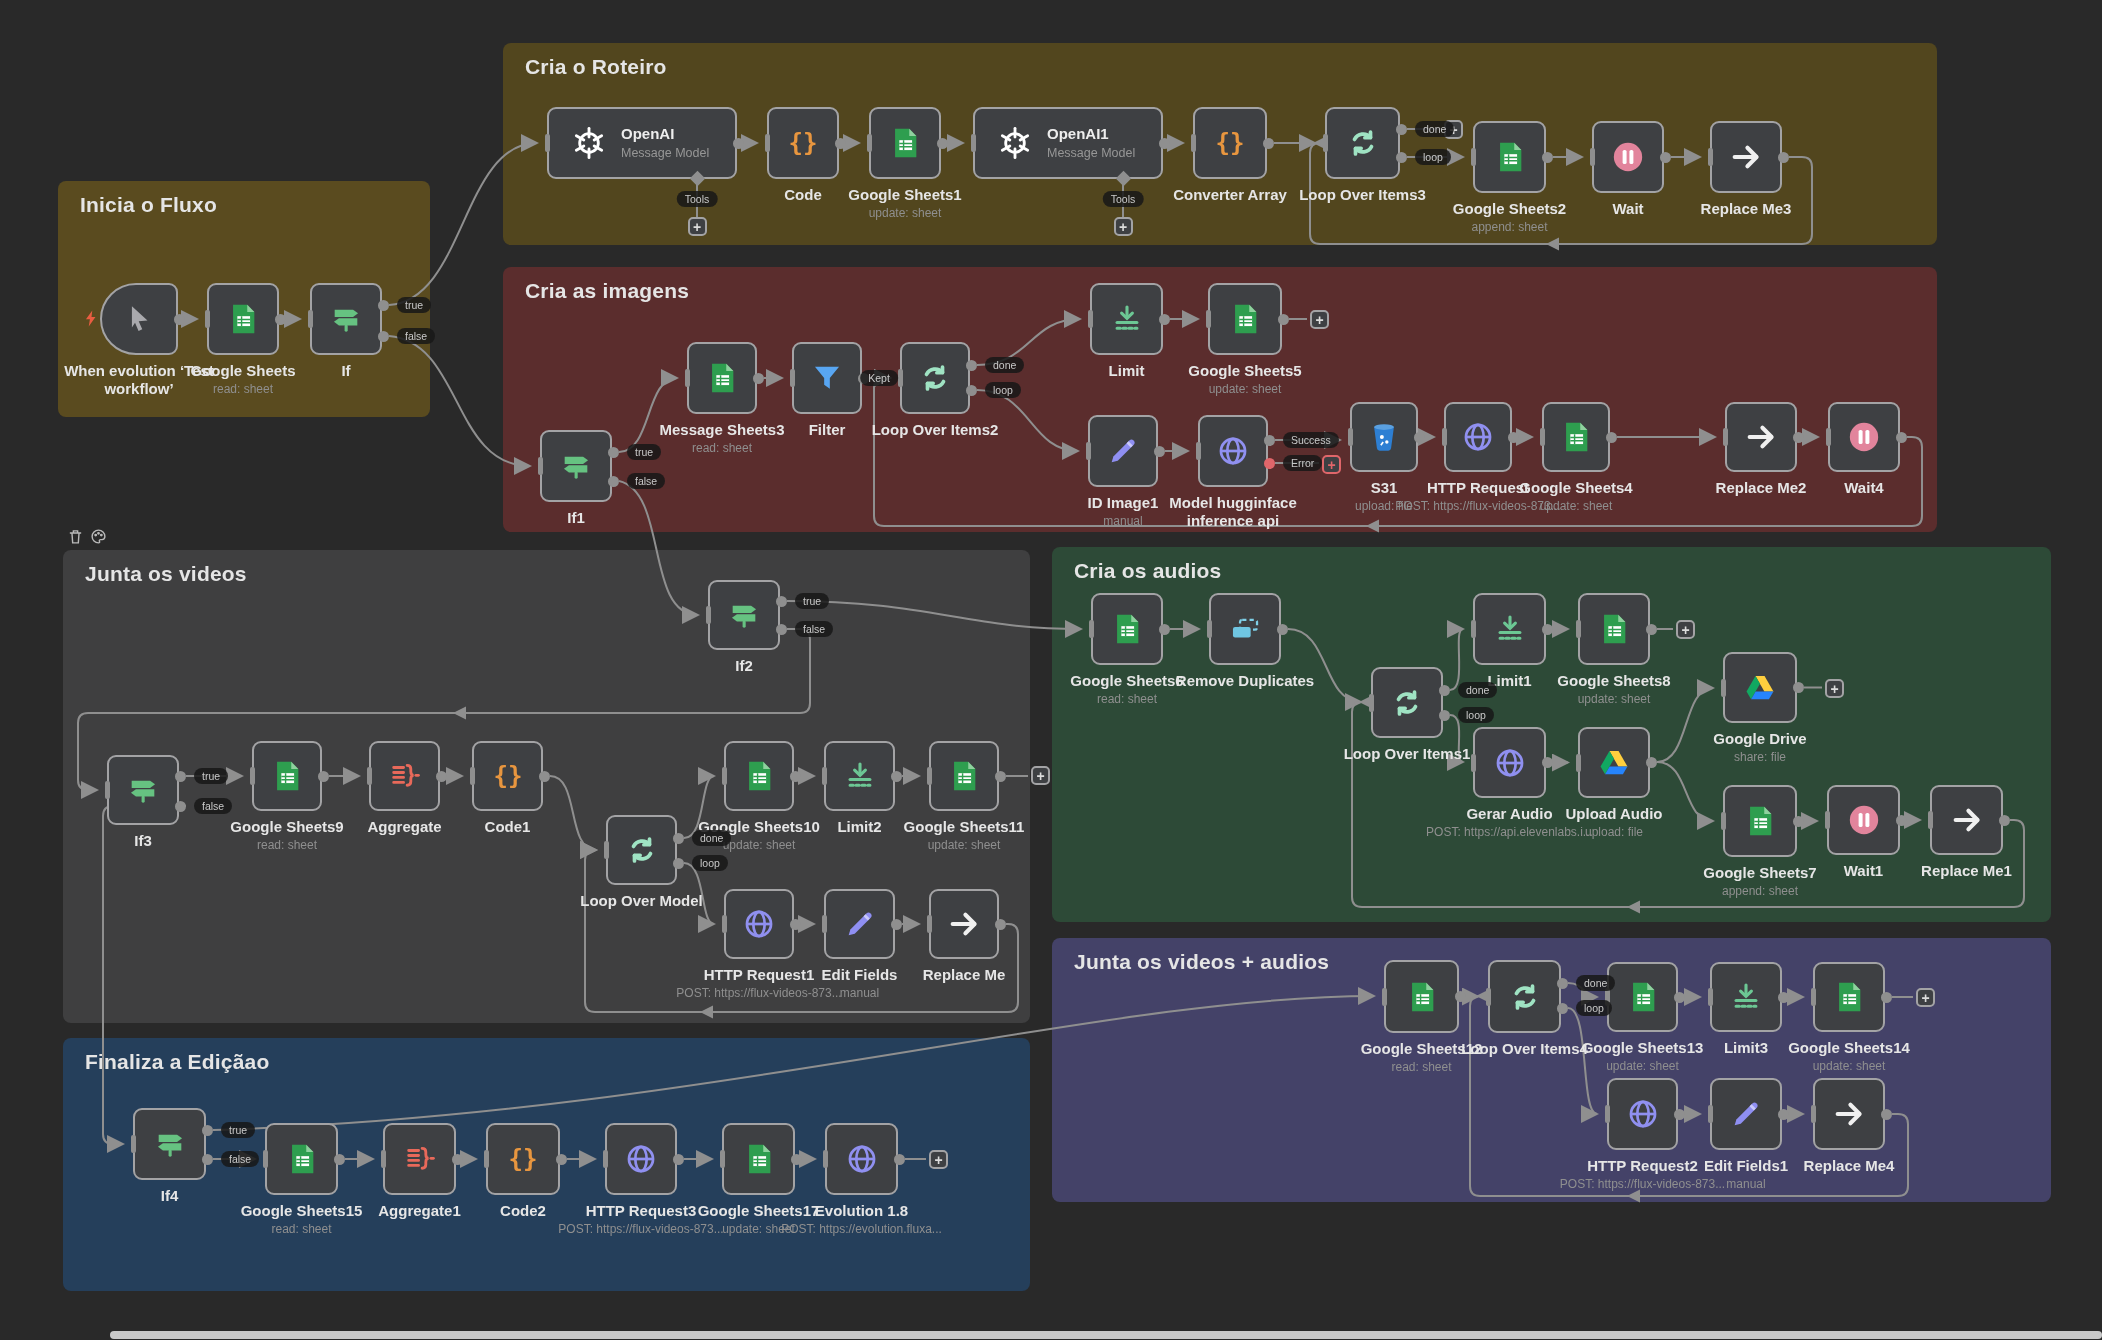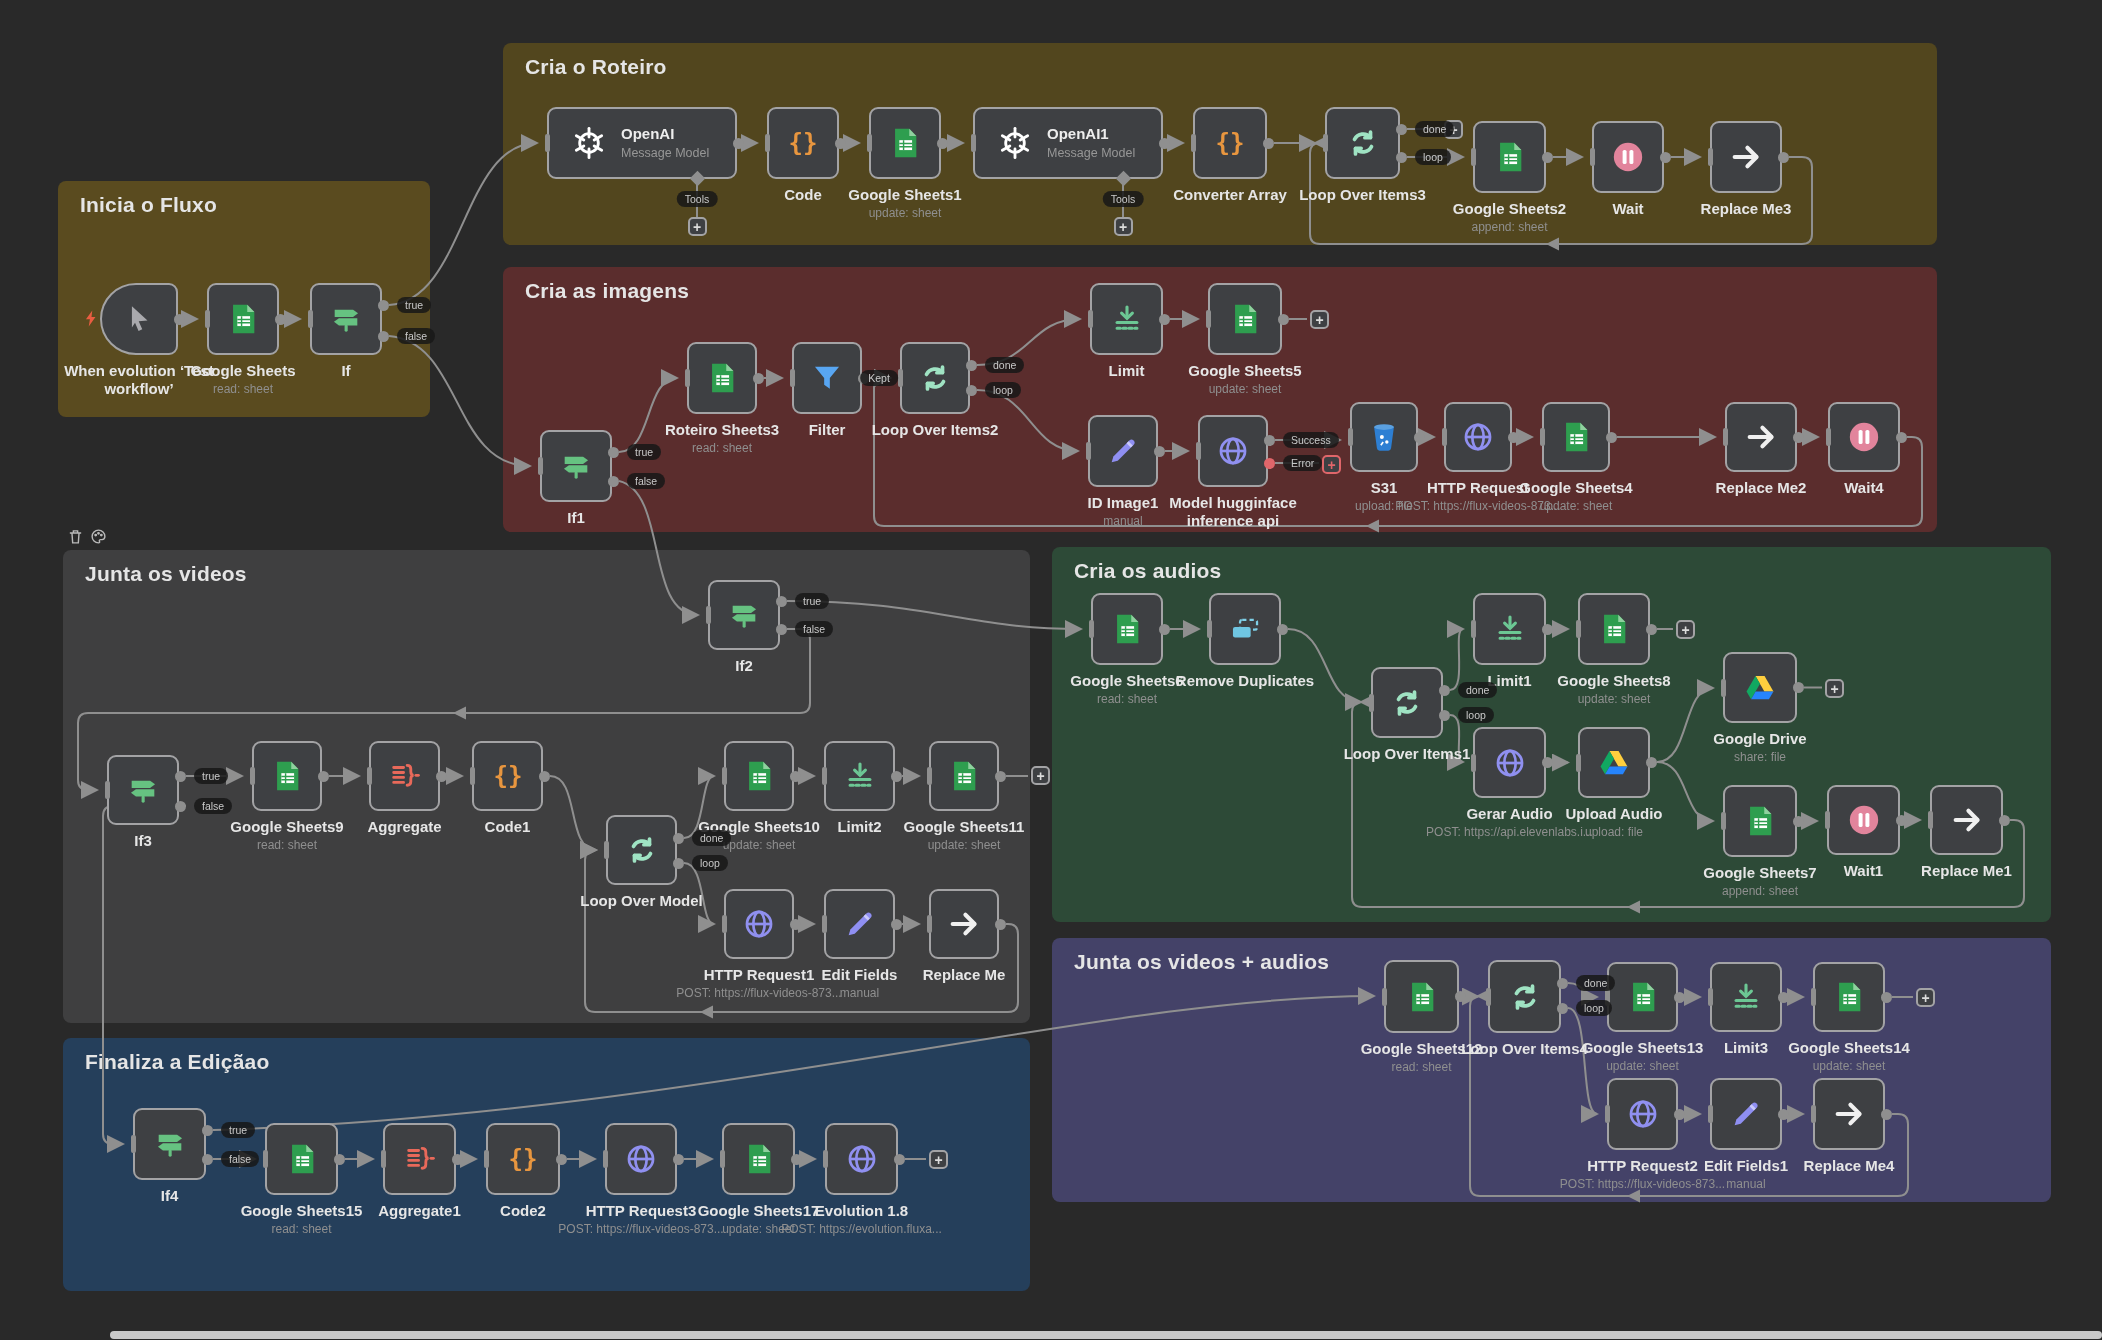--- a/index.html
+++ b/index.html
@@ -380,21 +380,21 @@
             <path d="M5 2h10l5 5v15H5z" fill="#2e9e4f"></path>
             <path d="M15 2l5 5h-5z" fill="#8fd19e"></path>
             <rect x="8" y="10" width="9" height="7" fill="#fff"></rect>
             <path d="M8 12.3h9M8 14.6h9M11 10v7" stroke="#2e9e4f" stroke-width="1" fill="none"></path>
           </svg>
         </div>
       </div>
       <div class="inbar" style="left: 685px; top: 369px;"></div>
       <div class="dot" style="left: 753px; top: 372.5px;"></div>
       <div class="caption" style="left: 612px; top: 421px; width: 220px;">
-        <div class="nlabel">Roteiro Sheets3</div>
+        <div class="nlabel">Message Sheets3</div>
         <div class="nsub">read: sheet</div>
       </div>
       <div class="node" style="left: 792px; top: 342px; width: 70px; height: 72px;">
         <div class="nicon">
           <svg viewBox="0 0 24 24">
             <path d="M3.5 4h17l-6.5 8v7.5l-4-2.8V12z" fill="#58a6f2"></path>
           </svg>
         </div>
       </div>
       <div class="inbar" style="left: 790px; top: 369px;"></div>

